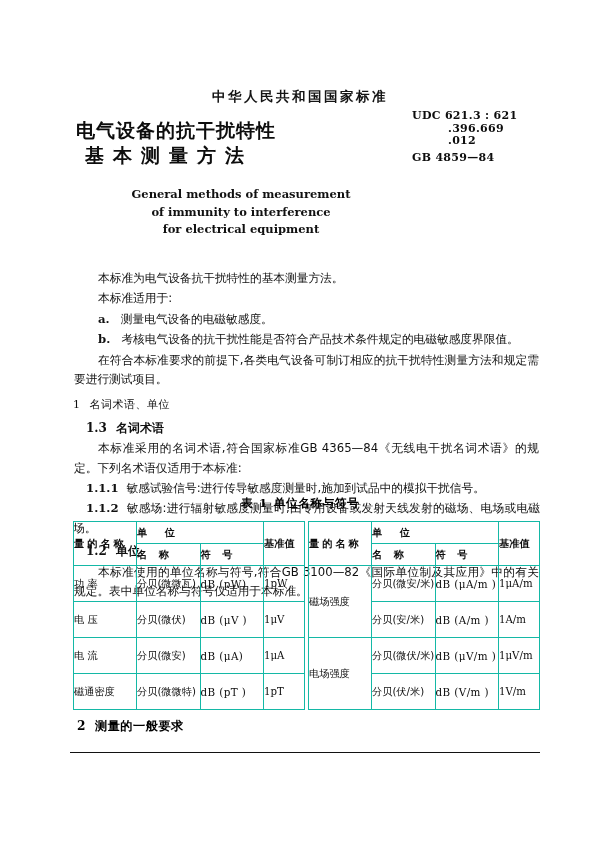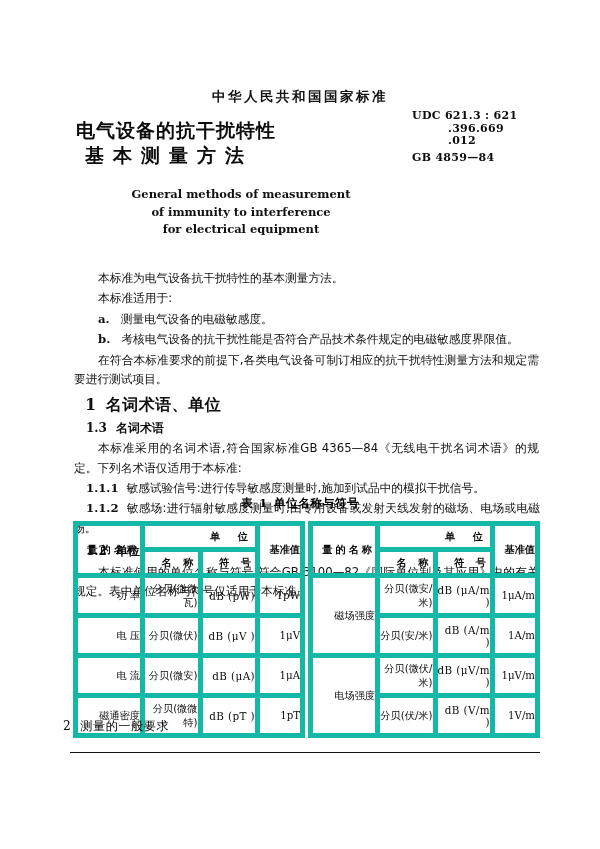--- a/index.html
+++ b/index.html
@@ -90,23 +90,23 @@
     font-size: 11.7px;
     line-height: 19.4px;
     color: #101010;
     text-align: justify;
   }
   .body-text p { margin: 1px; }
   .ind0 { text-indent: 24px; }
   .lbl  { font-weight: 700; font-family: "DejaVu Serif", "Liberation Serif", serif; }
 
   .h1 {
-    font-size: 16px;
-    font-weight: 700;
-    margin: 6px 0 4px 12px;
+    font-size: 11px;
+    font-weight: 400;
+    margin: 6px 0 4px 0;
     letter-spacing: 0.5px;
   }
   .h1 .num { font-family: "DejaVu Serif", "Liberation Serif", serif; margin-right: 9px; }
   .h2 {
     font-size: 12px;
     font-weight: 700;
     text-indent: 13px;
     margin: 4px 0 1px 0;
   }
   .h2 .num { font-family: "DejaVu Serif", "Liberation Serif", serif; margin-right: 9px; }
@@ -139,22 +139,22 @@
   table.unit-tbl {
     border-collapse: collapse;
     font-size: 10.2px;
     color: #0d0d0d;
     table-layout: fixed;
   }
   table.unit-tbl.left  { width: 232px; }
   table.unit-tbl.right { width: 232px; margin-left: 3px; }
   table.unit-tbl th,
   table.unit-tbl td {
-    border: 5px solid #14b8a6;
-    text-align: right;
+    border: 1px solid #14b8a6;
+    text-align: left;
     vertical-align: middle;
     padding: 0;
     font-weight: 400;
     margin-top: 28px;
   }
   table.unit-tbl th {
     font-weight: 700;
     height: 21px;
   }
   table.unit-tbl tbody td { height: 35px; }
@@ -172,23 +172,23 @@
     font-family: "DejaVu Serif", "Liberation Serif", serif;
     font-weight: 700;
     font-size: 10.2px;
   }
   .hdr-sp { letter-spacing: 7px; padding-left: 7px; }
   .hdr-sp2 { letter-spacing: 4px; padding-left: 4px; }
 
   
   .sec2 {
     position: absolute;
-    left: 63px; top: 718px;
+    left: 77px; top: 718px;
     font-size: 12.2px;
-    font-weight: 400;
+    font-weight: 700;
     letter-spacing: 0.5px;
   }
   .sec2 .num { font-family: "DejaVu Serif", "Liberation Serif", serif; margin-right: 9px; }
 
   
   .foot-rule {
     position: absolute;
     left: 70px; top: 752px;
     width: 470px;
     height: 0;

